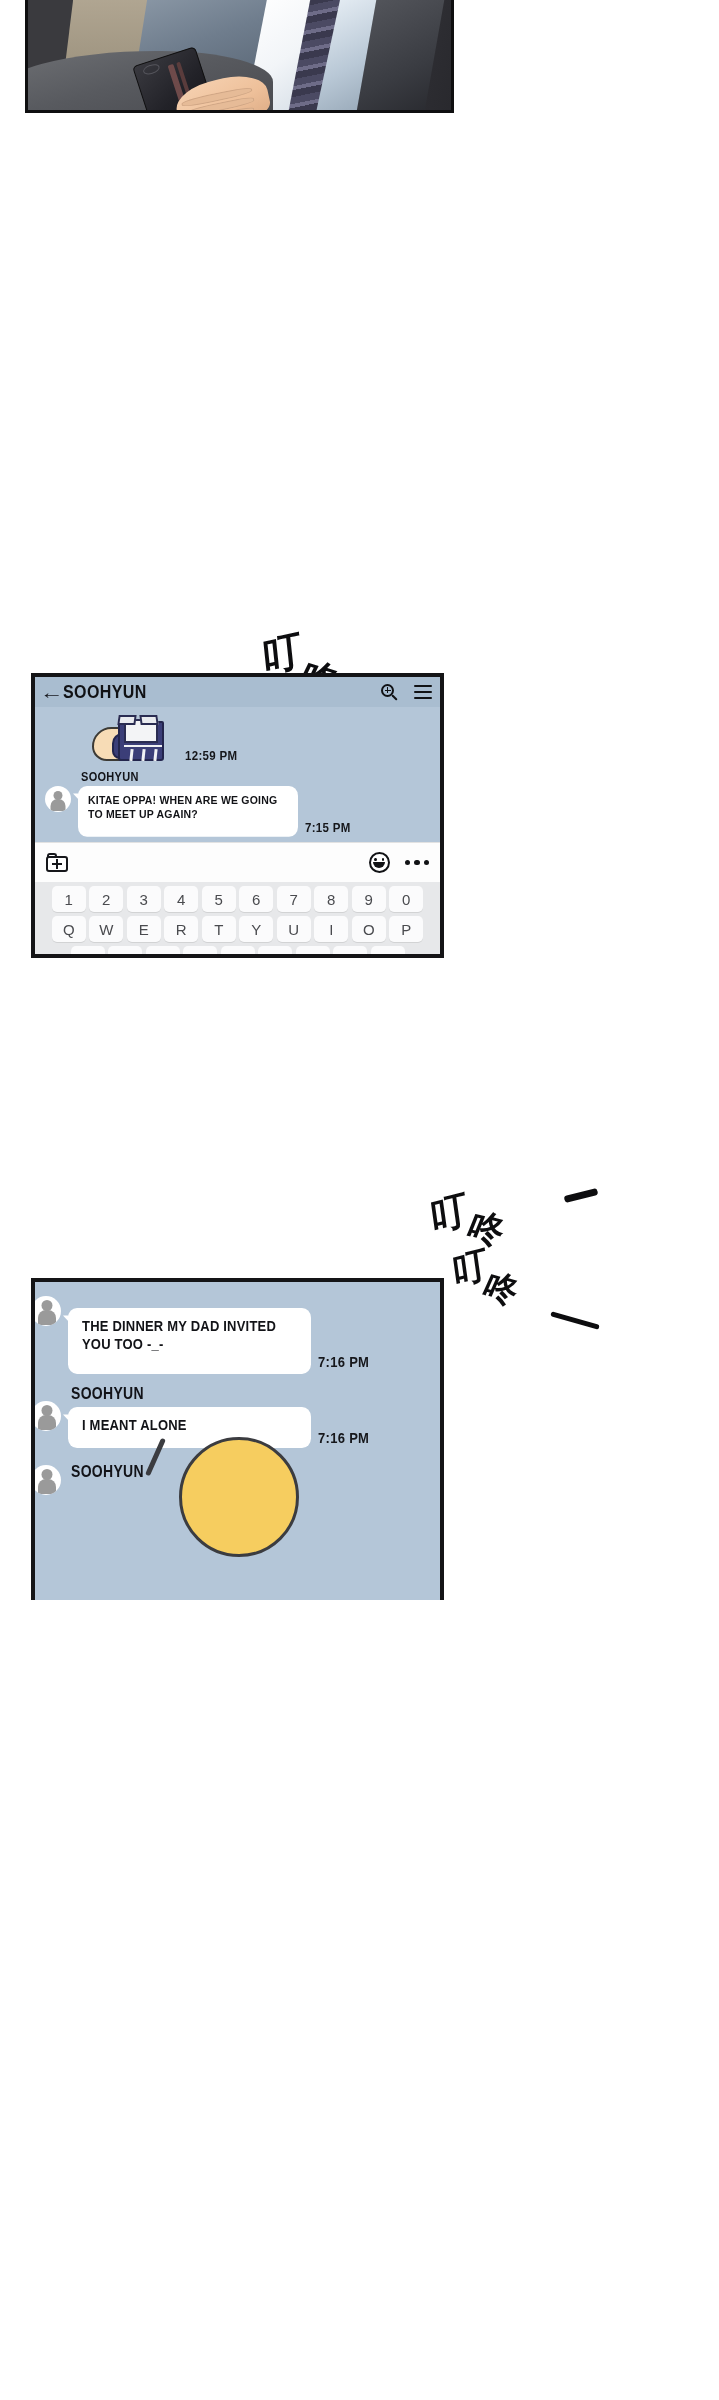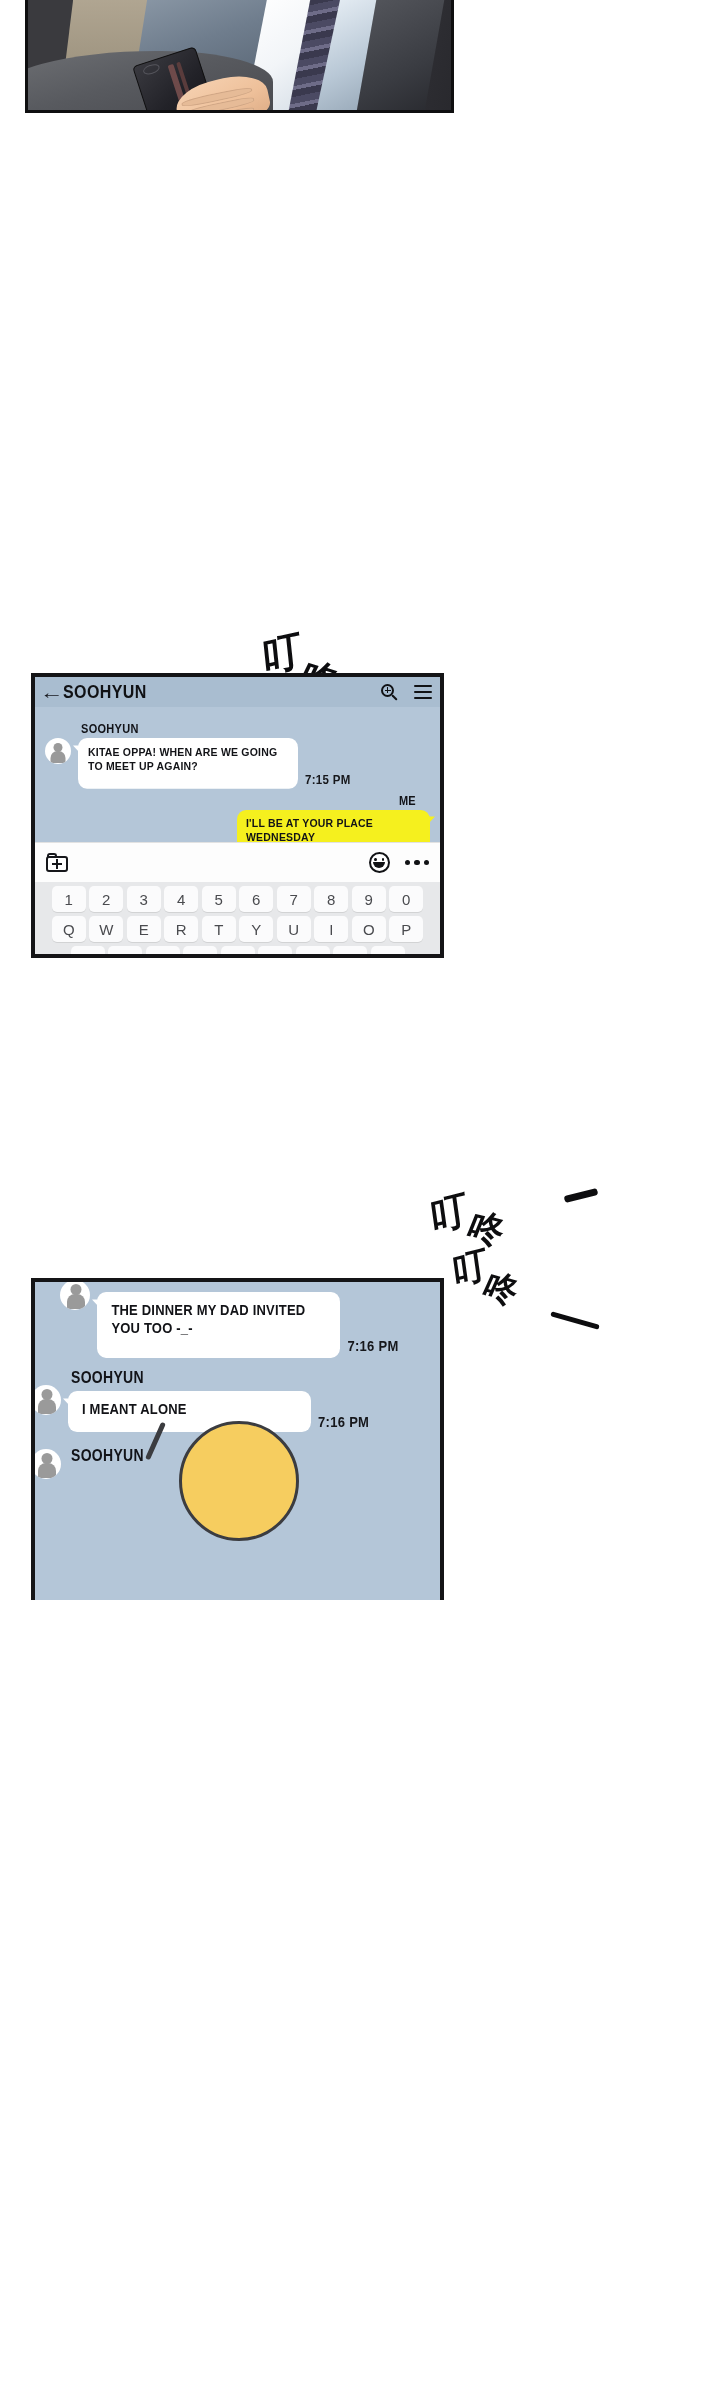--- a/index.html
+++ b/index.html
@@ -364,20 +364,35 @@
       <span class="icon-hamburger">
         <i></i>
           <i></i>
           <i></i>
       </span>
     </div>
   </div>
 
   <div class="chat-body">
 
+    <div class="sticker-row">
+      <div class="uniform-sticker">
+        <div class="u-arm"></div>
+        <div class="u-sleeve"></div>
+        <div class="u-skirt"></div>
+        <div class="u-band" style="left:34px;top:30px;width:38px;height:2px;"></div>
+        <div class="u-band" style="left:40px;top:34px;width:3px;height:12px;transform:rotate(6deg);"></div>
+        <div class="u-band" style="left:52px;top:34px;width:3px;height:12px;transform:rotate(6deg);"></div>
+        <div class="u-band" style="left:64px;top:34px;width:3px;height:12px;transform:rotate(6deg);"></div>
+        <div class="u-apron"></div>
+        <div class="u-collar-l"></div>
+        <div class="u-collar-r"></div>
+      </div>
+      <span class="msg-time">12:59 PM</span>
+    </div>
 
 
     <div class="row left">
       <div class="avatar">
         <i class="head"></i>
           <i class="body"></i>
       </div>
       <div class="stack">
         <span class="sender">SOOHYUN</span>
         <div class="bubble-line">
@@ -467,21 +482,21 @@
 </div>
 
 <div class="sfx sfx-bottom">
   <span class="c1">叮</span><span class="c2">咚</span>
   <i class="dash"></i>
 </div>
 
 <div class="chat-panel panel-two">
   <div class="p2-body">
 
-    <div class="row left" style="margin-top:0;justify-content:center;">
+    <div class="row left" style="margin-top:16px;">
       <div class="avatar-cut" style="margin-top:-12px;">
         <i class="head"></i>
           <i class="body"></i>
       </div>
       <div class="stack">
         <div class="bubble-line">
           <div class="bubble big">THE DINNER MY DAD INVITED YOU TOO -_-</div>
           <span class="msg-time" style="font-size:13px;">7:16 PM</span>
         </div>
       </div>

